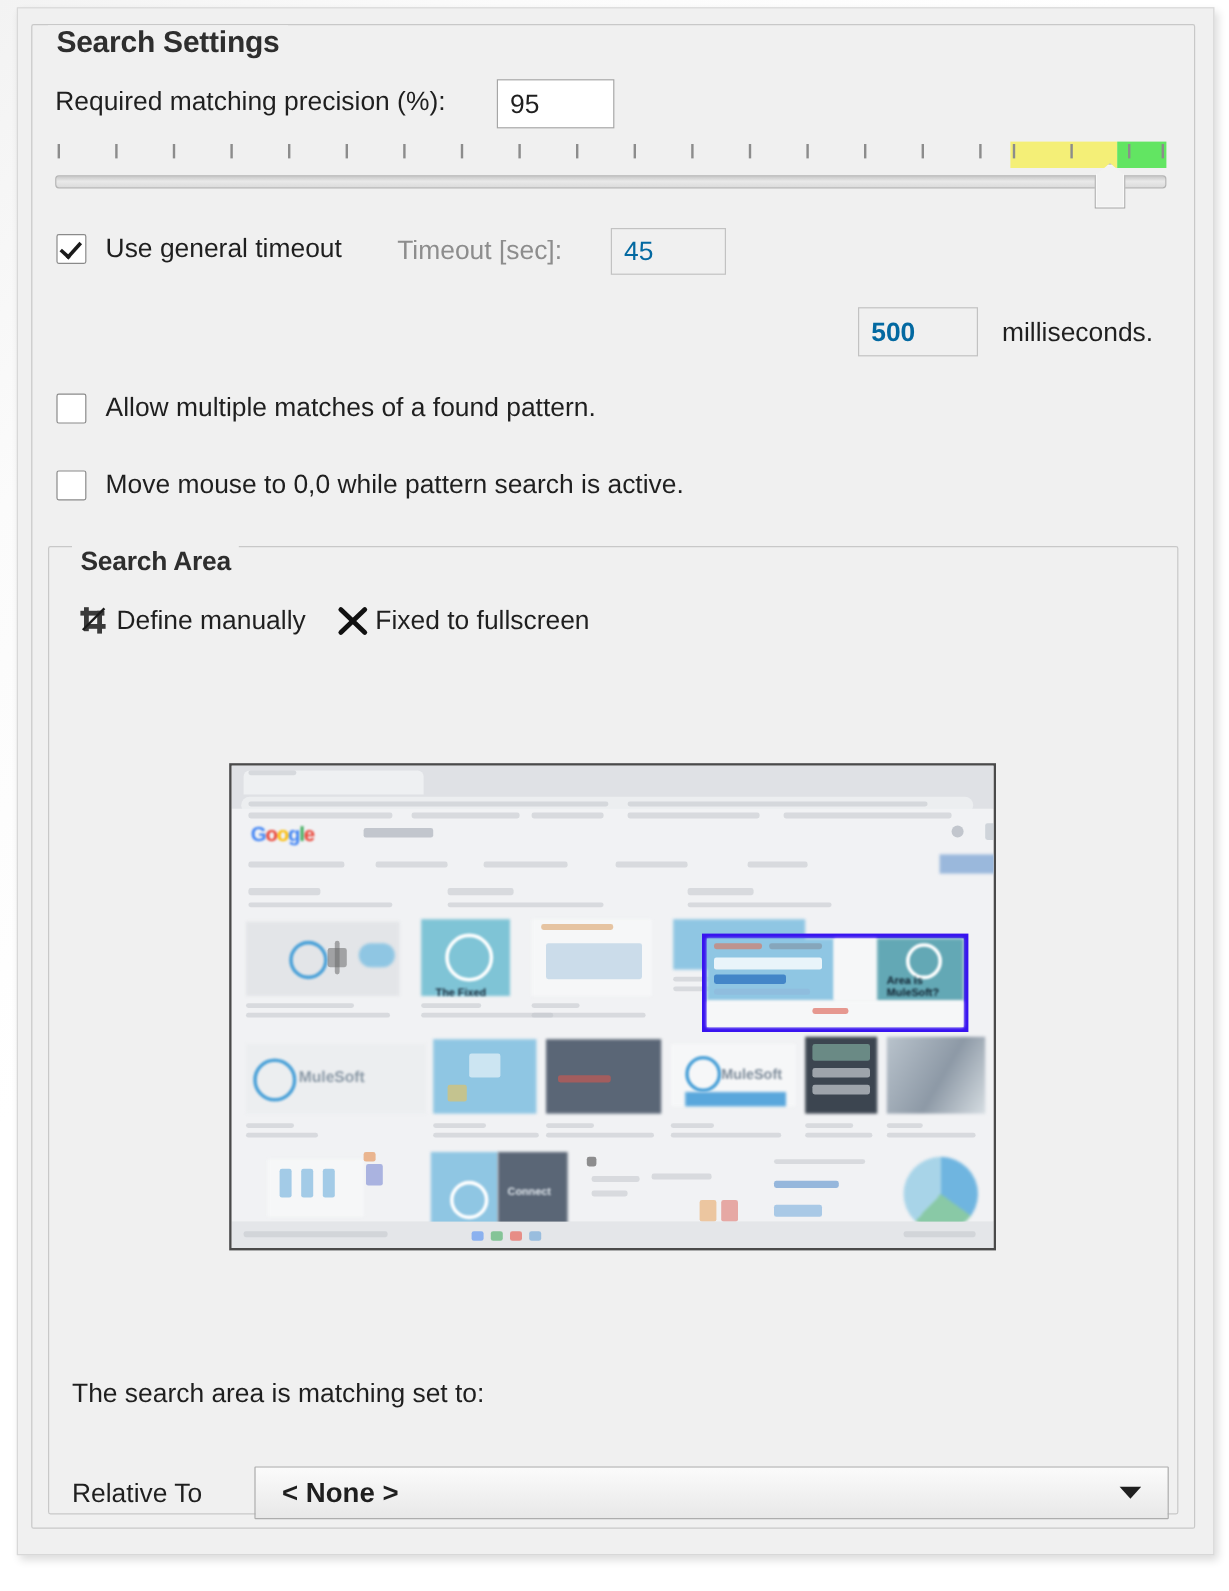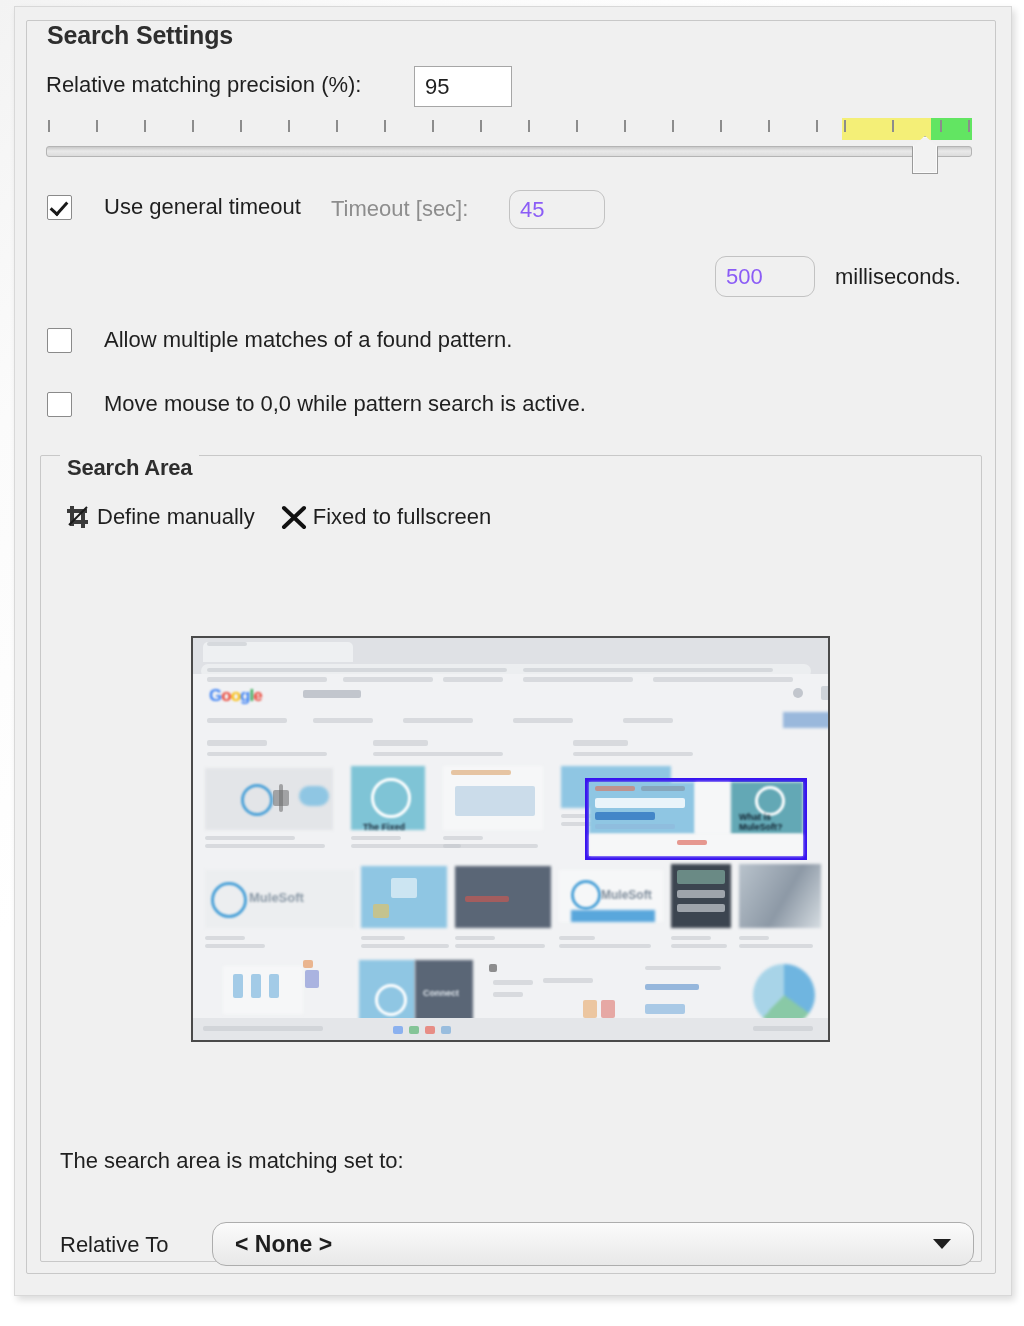--- a/index.html
+++ b/index.html
@@ -80,27 +80,26 @@
     font-size: 22px;
     color: #1f1f1f;
     padding: 0 0 0 10px;
     display: flex;
     align-items: center;
     font-family: "Liberation Sans", sans-serif;
   }
   .textbox.disabled {
     background: #f0f0f0;
     border-color: #c2c2c2;
-    color: #8b5cf6;
-    border-radius: 11px;
+    color: #0369a1;
   }
 
   #precision-input { left: 414px; top: 66px; width: 98px; height: 41px; }
   #timeout-input   { left: 509px; top: 190px; width: 96px; height: 39px; }
-  #interval-input  { left: 715px; top: 256px; width: 100px; height: 41px; }
+  #interval-input  { left: 715px; top: 256px; width: 100px; height: 41px; font-weight: bold; }
 
   
   #slider-wrap {
     position: absolute;
     left: 46px; top: 118px;
     width: 926px; height: 48px;
   }
   .tick-row {
     position: absolute;
     left: 0; top: 0;
@@ -155,21 +154,21 @@
     position: absolute;
     left: 6px; top: 2px;
     width: 7px; height: 14px;
     border: solid #1a1a1a;
     border-width: 0 3.5px 3.5px 0;
     transform: rotate(42deg);
   }
   .cb-label {
     font-size: 22px;
     color: #1f1f1f;
-    margin-left: 32px;
+    margin-left: 16px;
     white-space: nowrap;
   }
 
   
   #area-toolbar {
     position: absolute;
     left: 57px; top: 498px;
     display: flex;
     align-items: center;
     gap: 0px;
@@ -290,21 +289,21 @@
   #status-line2 { left: 60px; top: 1179px; }
 
   
   #relative-label { left: 60px; top: 1232px; }
   #relative-combo {
     position: absolute;
     left: 212px; top: 1222px;
     width: 762px; height: 44px;
     background: linear-gradient(#fbfbfb, #e8e8e8);
     border: 1px solid #adadad;
-    border-radius: 14px;
+    border-radius: 1px;
     box-sizing: border-box;
     display: flex;
     align-items: center;
     justify-content: space-between;
   }
   #relative-value {
     font-size: 23px;
     font-weight: bold;
     color: #1f1f1f;
     margin-left: 22px;
@@ -320,21 +319,21 @@
 </style>
 </head>
 <body>
 
 <div class="page">
   <div class="window-shadow"></div>
 
   <div class="groupbox" id="settings-group"></div>
   <div class="group-title" id="settings-title">Search Settings</div>
 
-  <div class="lbl" style="left:46px; top:72px;">Relative matching precision (%):</div>
+  <div class="lbl" style="left:46px; top:72px;">Required matching precision (%):</div>
   <div class="textbox" id="precision-input">95</div>
 
   <div id="slider-wrap">
     <div class="tick-row">
       <div class="tick" style="left:2px"></div>
       <div class="tick" style="left:50px"></div>
       <div class="tick" style="left:98px"></div>
       <div class="tick" style="left:146px"></div>
       <div class="tick" style="left:194px"></div>
       <div class="tick" style="left:242px"></div>
@@ -479,21 +478,21 @@
       <div id="selection-box">
         <div class="cell blue" style="left:0px; top:0px; width:106px; height:52px;"></div>
         <div class="blurline" style="left:6px; top:4px; width:40px; height:5px; background:#e36a4a;"></div>
         <div class="blurline" style="left:52px; top:4px; width:44px; height:5px; background:#7f8d9b;"></div>
         <div class="blurline" style="left:6px; top:16px; width:90px; height:10px; background:#ffffff; opacity:.8;"></div>
         <div class="blurline" style="left:6px; top:30px; width:60px; height:8px; background:#3b7ec4; opacity:.9;"></div>
         <div class="blurline" style="left:6px; top:42px; width:80px; height:5px; background:#8fb6da;"></div>
         <div class="cell white" style="left:106px; top:0px; width:36px; height:52px;"></div>
         <div class="cell teal" style="left:142px; top:0px; width:72px; height:52px; background:#63a8b5;"></div>
         <div class="mulemark" style="left:166px; top:4px; width:24px; height:24px; border-color:#ffffff;"></div>
-        <div class="capstext" style="left:150px; top:30px; color:#10202e;">What is</div>
+        <div class="capstext" style="left:150px; top:30px; color:#10202e;">Area is</div>
         <div class="capstext" style="left:150px; top:40px; color:#10202e;">MuleSoft?</div>
         <div class="cell white" style="left:0px; top:52px; width:214px; height:22px;"></div>
         <div class="blurline" style="left:88px; top:58px; width:30px; height:5px; background:#d94b3a;"></div>
       </div>
 
       <div class="cell grey" style="left:12px; top:196px; width:150px; height:58px; background:#eceef0;"></div>
       <div class="mulemark" style="left:18px; top:208px; width:30px; height:30px;"></div>
       <div class="capstext" style="left:56px; top:216px; color:#8b99a6; font-size:13px;">MuleSoft</div>
       <div class="blurline" style="left:12px; top:262px; width:40px; height:4px;"></div>
       <div class="blurline" style="left:12px; top:270px; width:60px; height:4px;"></div>

